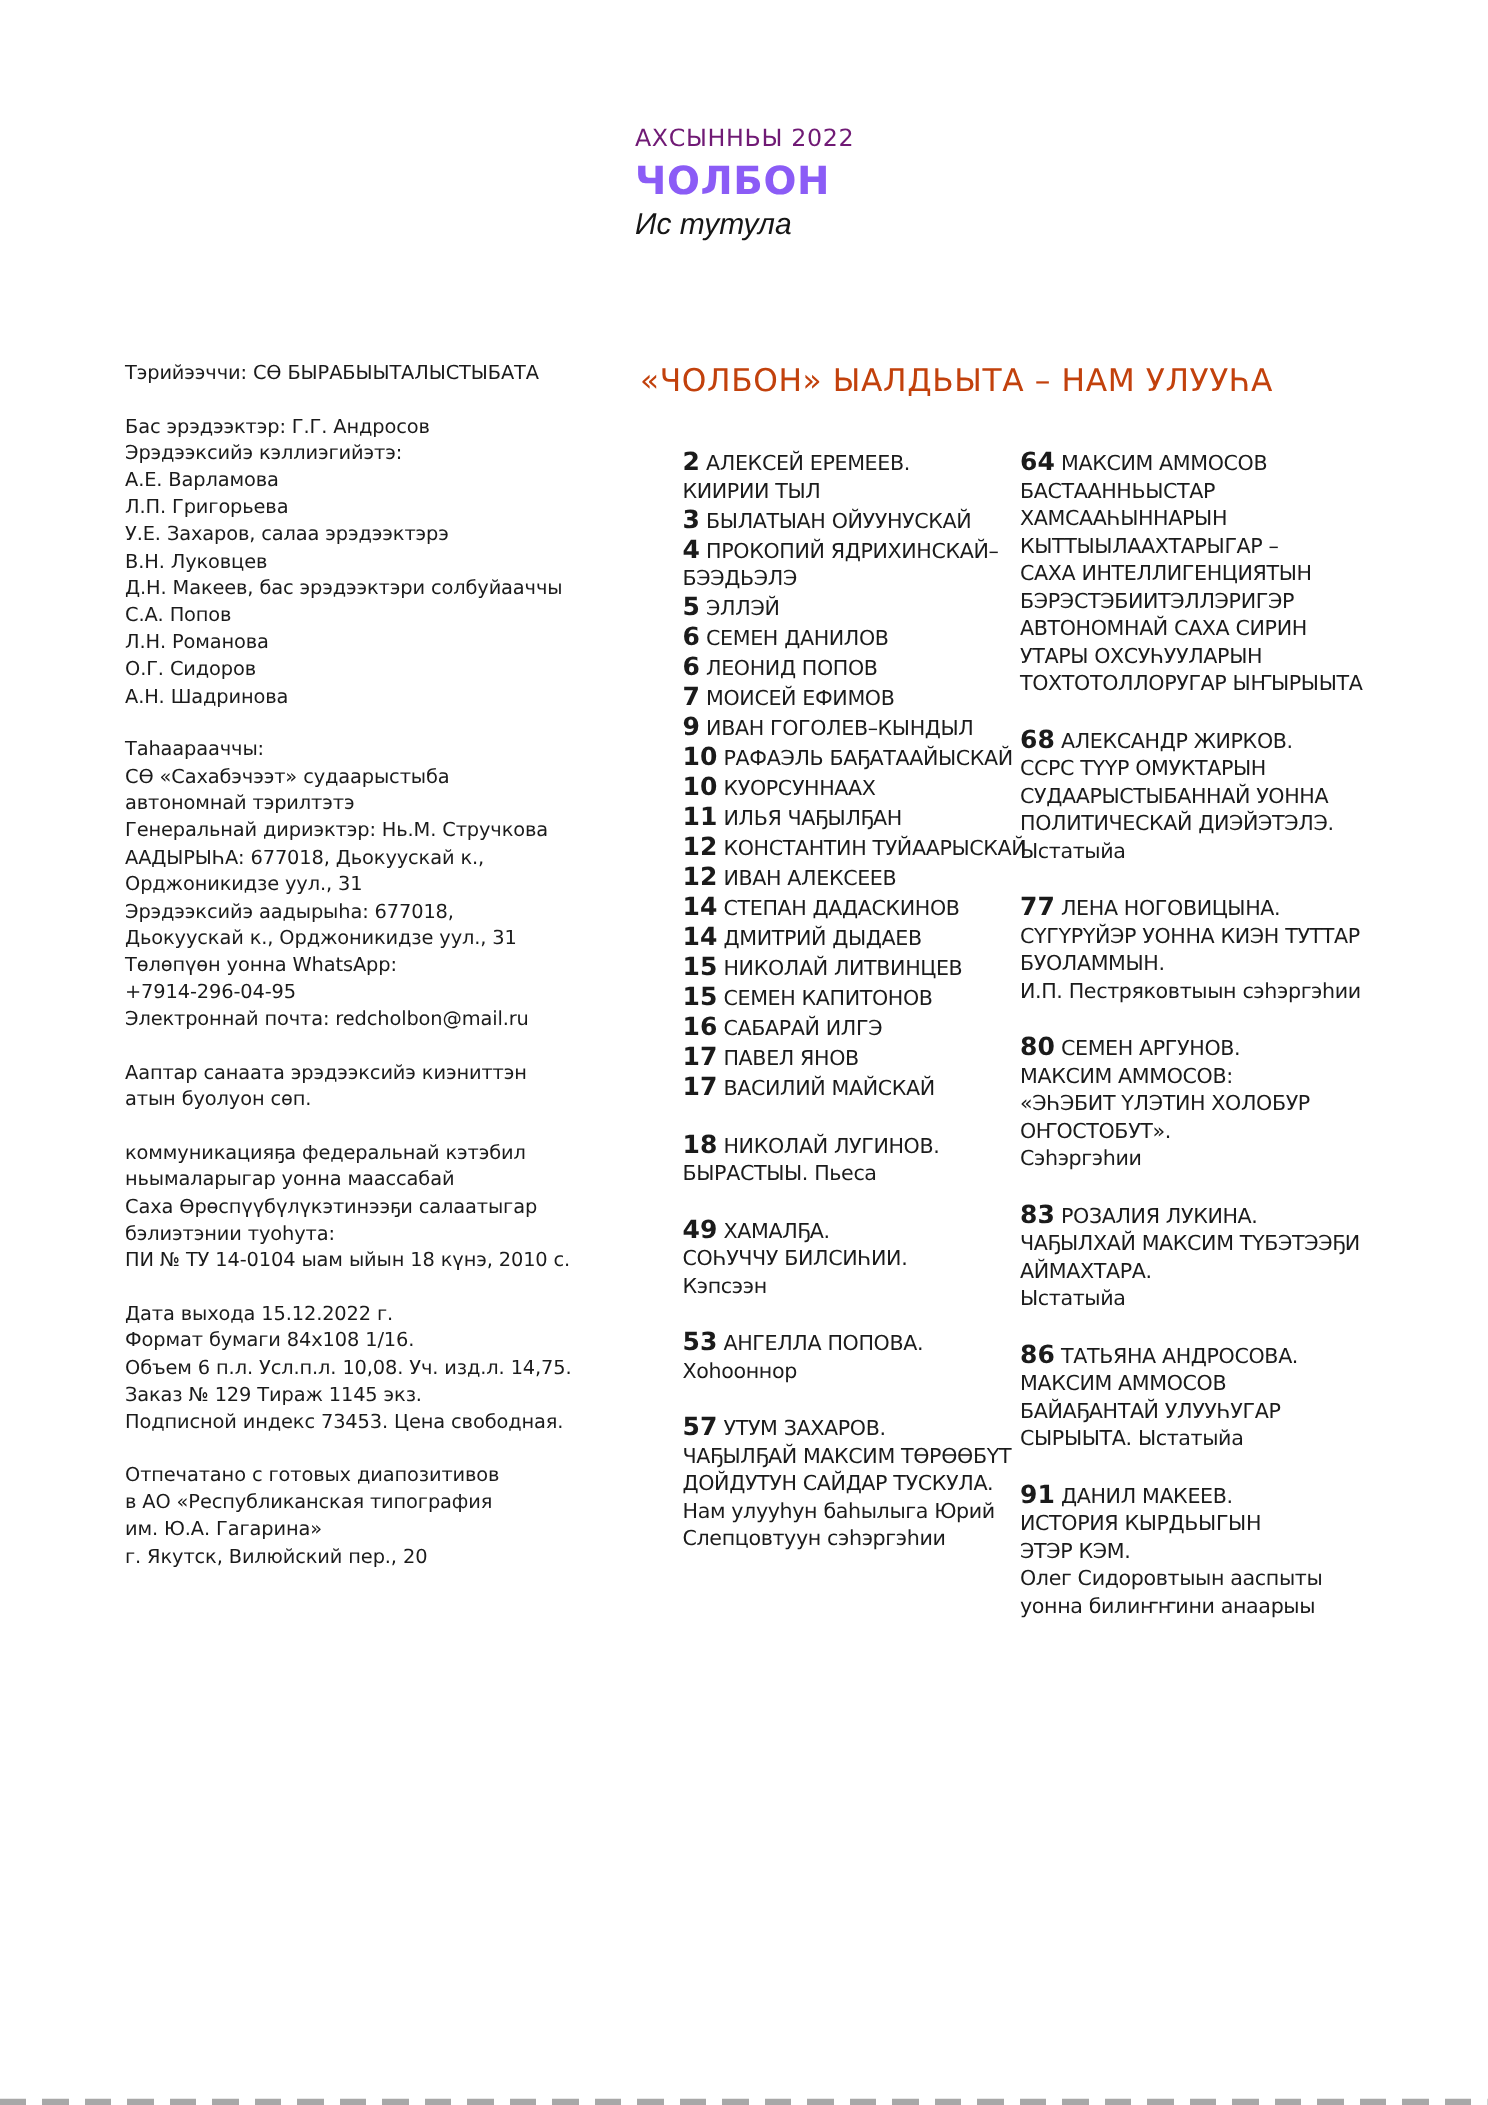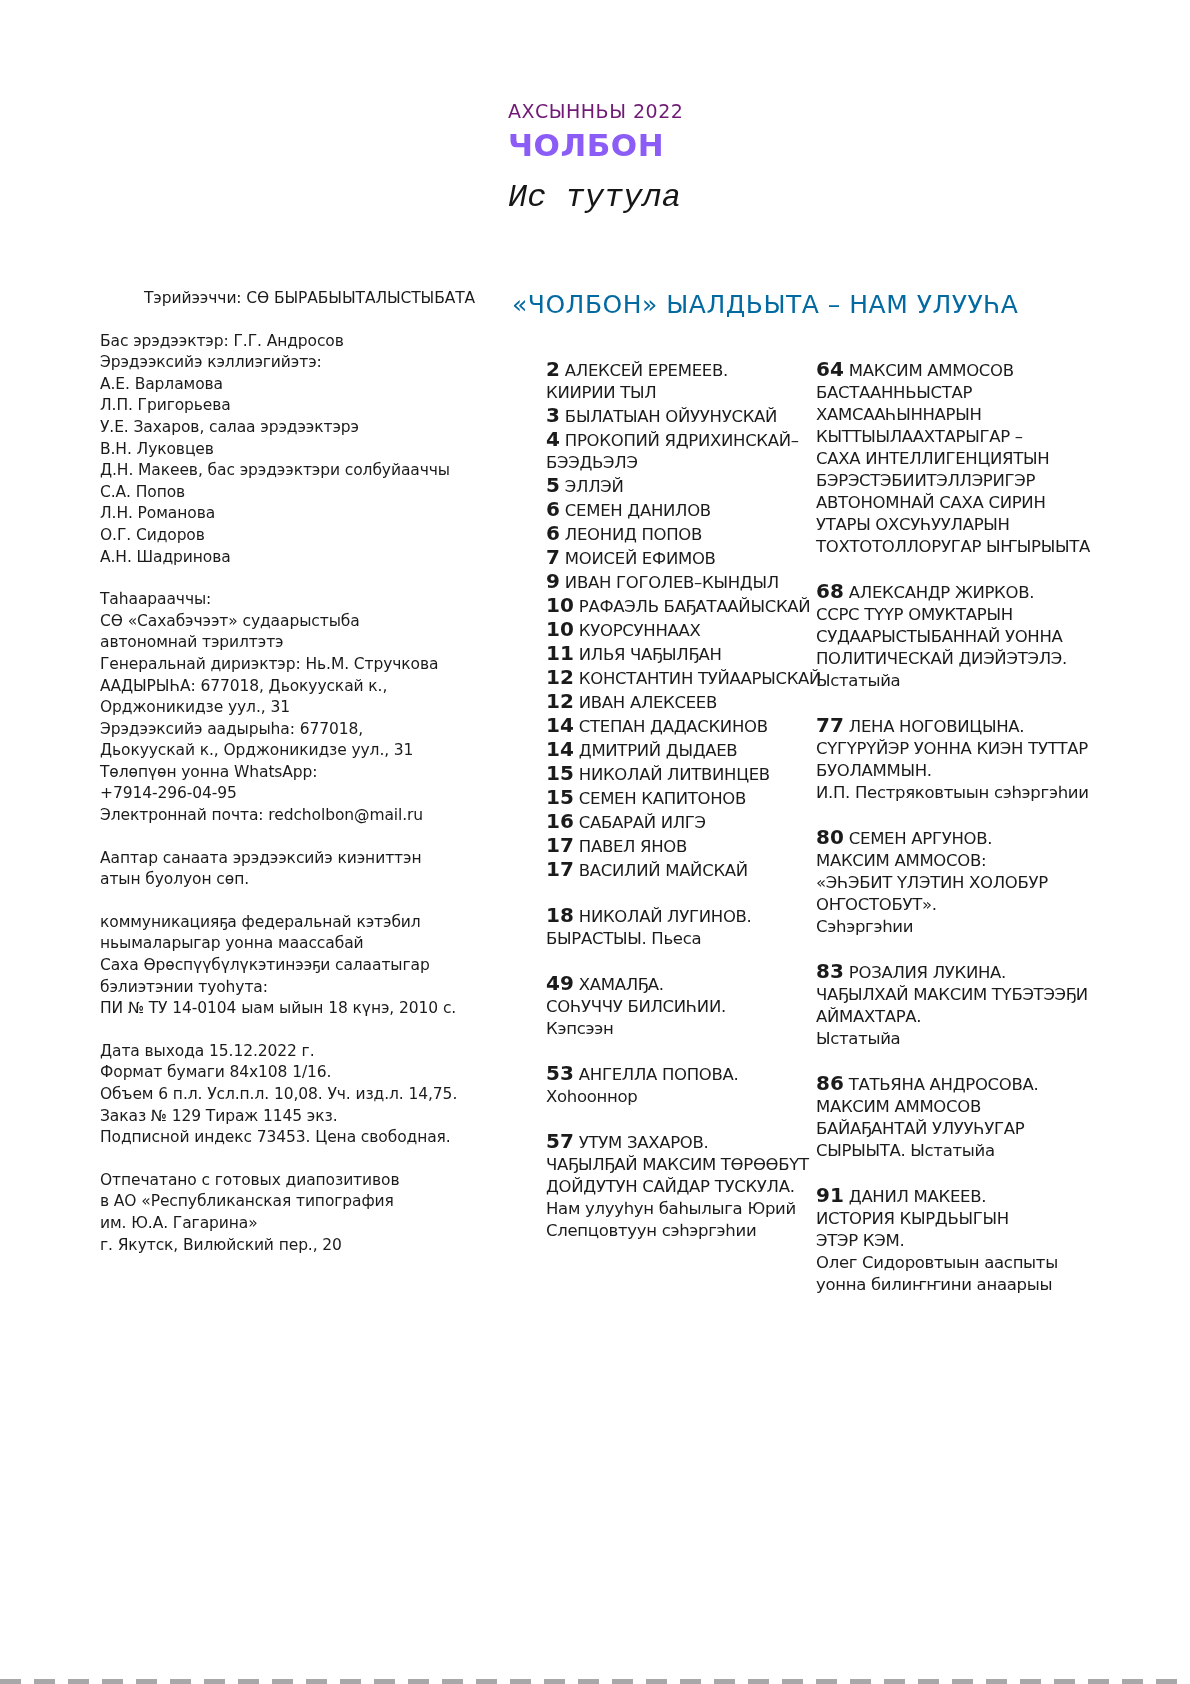--- a/index.html
+++ b/index.html
@@ -34,50 +34,50 @@
     color: #701a75;
   }
   .mag-title {
     margin-top: 5px;
     font-size: 31px;
     font-weight: 700;
     letter-spacing: 0.5px;
     color: #8b5cf6;
   }
   .mag-subtitle {
-    margin-top: 16px;
-    font-family: Liberation Mono, monospace;
+    margin-top: 3px;
+    font-family: Liberation Sans, sans-serif;
     font-style: italic;
-    font-size: 32px;
+    font-size: 24px;
     color: #161616;
   }
 
   
   .masthead {
     position: absolute;
     left: 100px;
     top: 288px;
     width: 395px;
     font-size: 15.5px;
     line-height: 21.6px;
     letter-spacing: -0.1px;
   }
   .masthead .block { margin-top: 21px; }
-  .masthead .block:first-child { margin-top: 0; margin-left: 44px; }
+  .masthead .block:first-child { margin-top: 0; }
   .masthead .line.bold { font-weight: 400; }
 
   
   .toc-heading {
     position: absolute;
     left: 512px;
     top: 290px;
     font-size: 25px;
     letter-spacing: 0.5px;
     white-space: nowrap;
-    color: #0369a1;
+    color: #c2410c;
   }
   .toc-col {
     position: absolute;
     top: 358px;
     font-size: 16.5px;
     line-height: 22px;
     letter-spacing: -0.3px;
   }
   .toc-col-1 { left: 506px; width: 302px; margin-left: 40px; }
   .toc-col-2 { left: 816px; width: 300px; }

